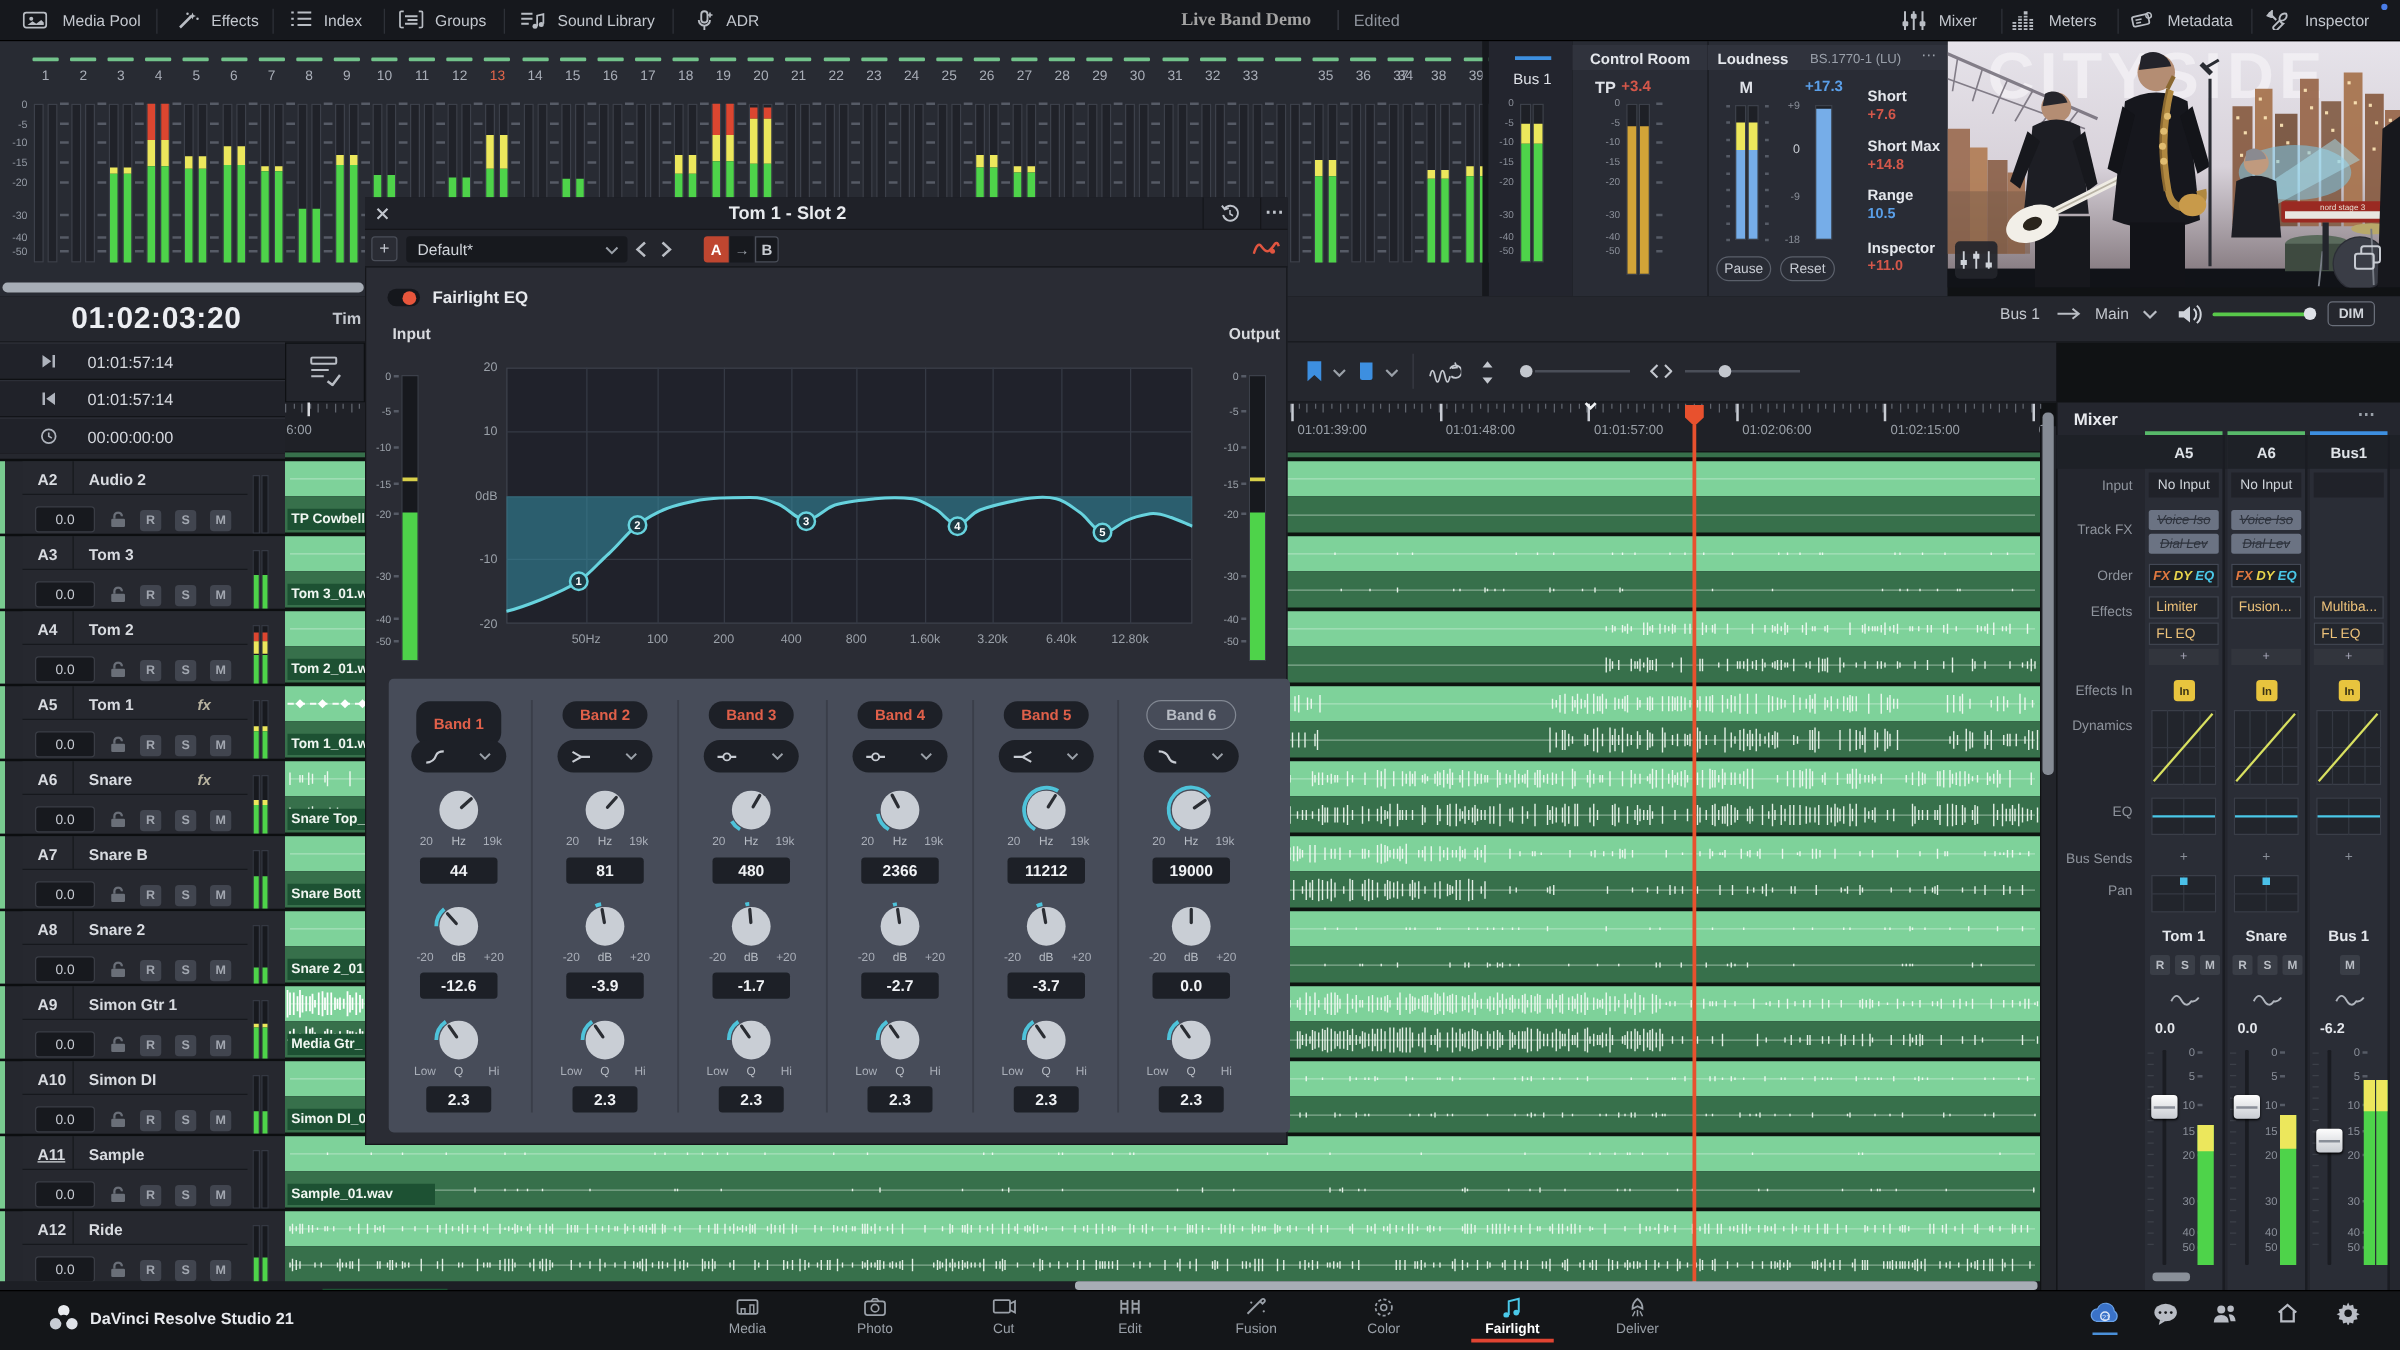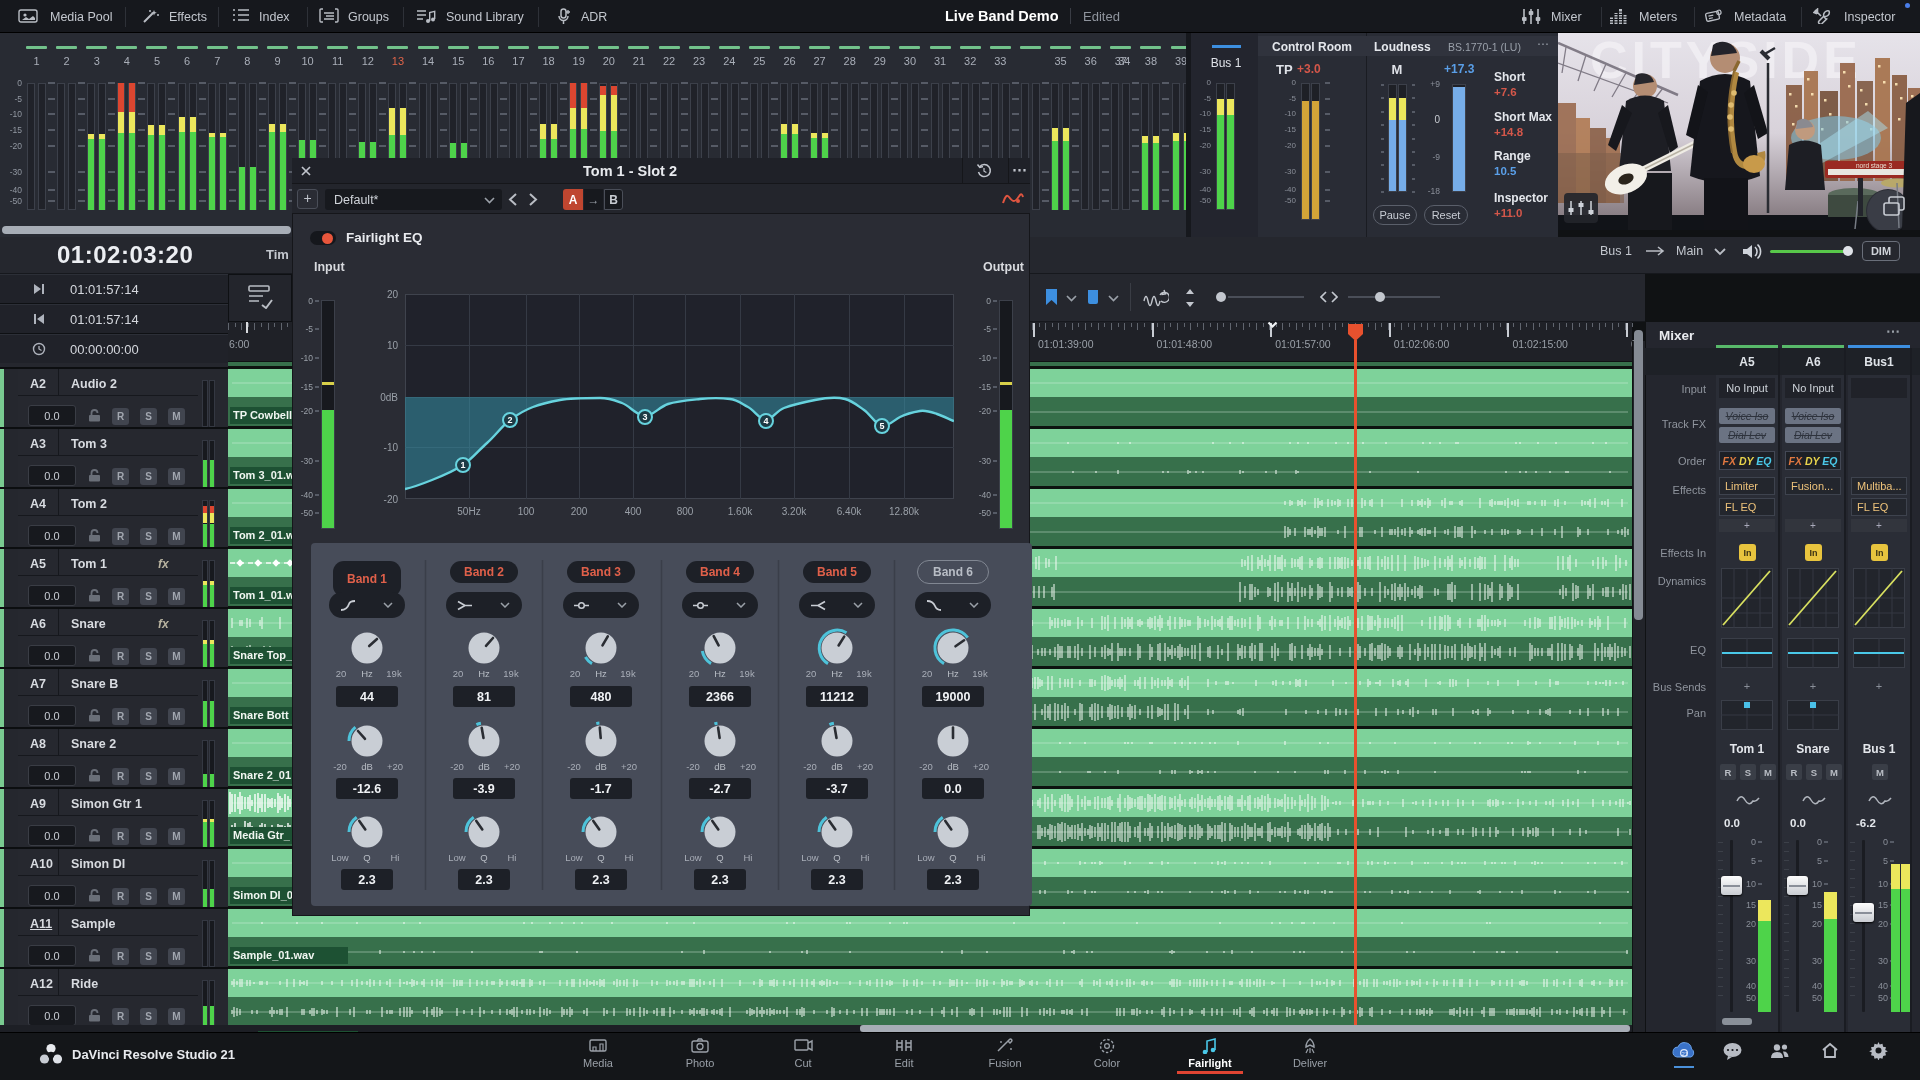--- a/index.html
+++ b/index.html
@@ -47,21 +47,21 @@
       <path d="M13.7 13 V4.5 l5-1.2 V11" stroke="#b9bdc4" stroke-width="1.4" fill="none"></path>
     </svg></div>
 <div class="abs" style="left:446px;top:11px;font-size:12.5px;color:#c3c7ce;font-weight:normal;white-space:nowrap;line-height:1;">Sound Library</div>
 <div class="abs" style="left:538px;top:7px;width:1px;height:20px;background:#2e3138;"></div>
 <div class="abs" style="left:556px;top:8px;"><svg width="16" height="17" viewBox="0 0 16 17">
       <rect x="5" y="1" width="5" height="9" rx="2.5" fill="none" stroke="#b9bdc4" stroke-width="1.5"></rect>
       <path d="M3 8 a4.5 4.5 0 0 0 9 0 M7.5 13 v3" stroke="#b9bdc4" stroke-width="1.5" fill="none"></path>
       <path d="M12 2 v4 M10 4 h4" stroke="#b9bdc4" stroke-width="1.3"></path>
     </svg></div>
 <div class="abs" style="left:581px;top:11px;font-size:12.5px;color:#c3c7ce;font-weight:normal;white-space:nowrap;line-height:1;">ADR</div>
-<div class="abs" style="left:945px;top:9px;font-size:14.5px;color:#ffffff;font-weight:bold;white-space:nowrap;line-height:1;">Live Band Demo</div>
+<div class="abs" style="left:945px;top:9px;font-size:14.5px;color:#a3a3a3;font-weight:bold;white-space:nowrap;line-height:1;font-family:Liberation Serif, serif;">Live Band Demo</div>
 <div class="abs" style="left:1070px;top:8px;width:1px;height:16px;background:#3a3d45;"></div>
 <div class="abs" style="left:1083px;top:10px;font-size:13px;color:#8f949d;font-weight:normal;white-space:nowrap;line-height:1;">Edited</div>
 <div class="abs" style="left:1521px;top:8px;"><svg width="20" height="17" viewBox="0 0 20 17">
       <g stroke="#b9bdc4" stroke-width="1.6">
         <path d="M3 1v15M10 1v15M17 1v15"></path>
       </g>
       <g fill="#b9bdc4">
         <rect x="1" y="9" width="4.6" height="4" rx="1"></rect>
         <rect x="7.7" y="3" width="4.6" height="4" rx="1"></rect>
         <rect x="14.7" y="9" width="4.6" height="4" rx="1"></rect>
@@ -664,21 +664,21 @@
 <div class="abs" style="left:1216px;top:83px;width:9px;height:127px;background:#1e2026;border:1px solid #3c404a;"></div>
 <div class="abs" style="left:1217px;top:99px;width:7px;height:16px;background:#ece75c;"></div>
 <div class="abs" style="left:1217px;top:115px;width:7px;height:94px;background:#4ed34a;"></div>
 <div class="abs" style="left:1226px;top:83px;width:9px;height:127px;background:#1e2026;border:1px solid #3c404a;"></div>
 <div class="abs" style="left:1227px;top:99px;width:7px;height:16px;background:#ece75c;"></div>
 <div class="abs" style="left:1227px;top:115px;width:7px;height:94px;background:#4ed34a;"></div>
 <div class="abs" style="left:1258px;top:33px;width:108px;height:204px;background:#292c35;"></div>
 <div class="abs" style="left:1258px;top:36px;width:108px;height:20px;background:#30333d;"></div>
 <div class="abs" style="left:1212px;top:41px;width:200px;text-align:center;font-size:12px;color:#e4e7ec;font-weight:bold;white-space:nowrap;line-height:1;">Control Room</div>
 <div class="abs" style="left:1276px;top:63px;font-size:13px;color:#dfe2e8;font-weight:bold;white-space:nowrap;line-height:1;">TP</div>
-<div class="abs" style="left:1297px;top:63px;font-size:12px;color:#d4574a;font-weight:bold;white-space:nowrap;line-height:1;">+3.0</div>
+<div class="abs" style="left:1297px;top:63px;font-size:12px;color:#d4574a;font-weight:bold;white-space:nowrap;line-height:1;">+3.4</div>
 <div class="abs" style="left:1146px;top:79.0px;width:150px;text-align:right;font-size:8px;color:#8a8f99;font-weight:normal;white-space:nowrap;line-height:1;">0</div>
 <div class="abs" style="left:1146px;top:94.625px;width:150px;text-align:right;font-size:8px;color:#8a8f99;font-weight:normal;white-space:nowrap;line-height:1;">-5</div>
 <div class="abs" style="left:1146px;top:110.25px;width:150px;text-align:right;font-size:8px;color:#8a8f99;font-weight:normal;white-space:nowrap;line-height:1;">-10</div>
 <div class="abs" style="left:1146px;top:125.875px;width:150px;text-align:right;font-size:8px;color:#8a8f99;font-weight:normal;white-space:nowrap;line-height:1;">-15</div>
 <div class="abs" style="left:1146px;top:141.5px;width:150px;text-align:right;font-size:8px;color:#8a8f99;font-weight:normal;white-space:nowrap;line-height:1;">-20</div>
 <div class="abs" style="left:1146px;top:168.0px;width:150px;text-align:right;font-size:8px;color:#8a8f99;font-weight:normal;white-space:nowrap;line-height:1;">-30</div>
 <div class="abs" style="left:1146px;top:185.5px;width:150px;text-align:right;font-size:8px;color:#8a8f99;font-weight:normal;white-space:nowrap;line-height:1;">-40</div>
 <div class="abs" style="left:1146px;top:197.0px;width:150px;text-align:right;font-size:8px;color:#8a8f99;font-weight:normal;white-space:nowrap;line-height:1;">-50</div>
 <div class="abs" style="left:1301px;top:83px;width:9px;height:137px;background:#1e2026;border:1px solid #3c404a;"></div>
 <div class="abs" style="left:1302px;top:101px;width:7px;height:118px;background:#d2a438;"></div>

